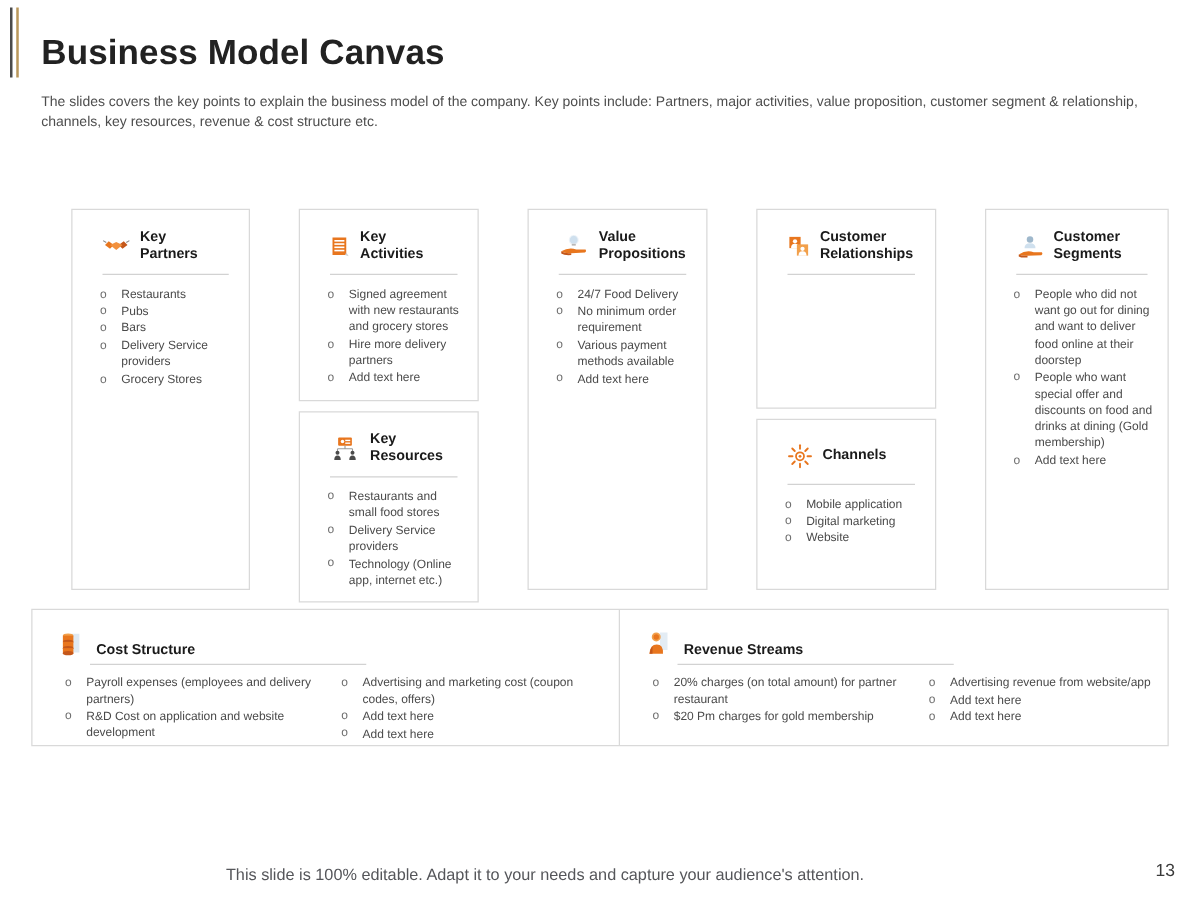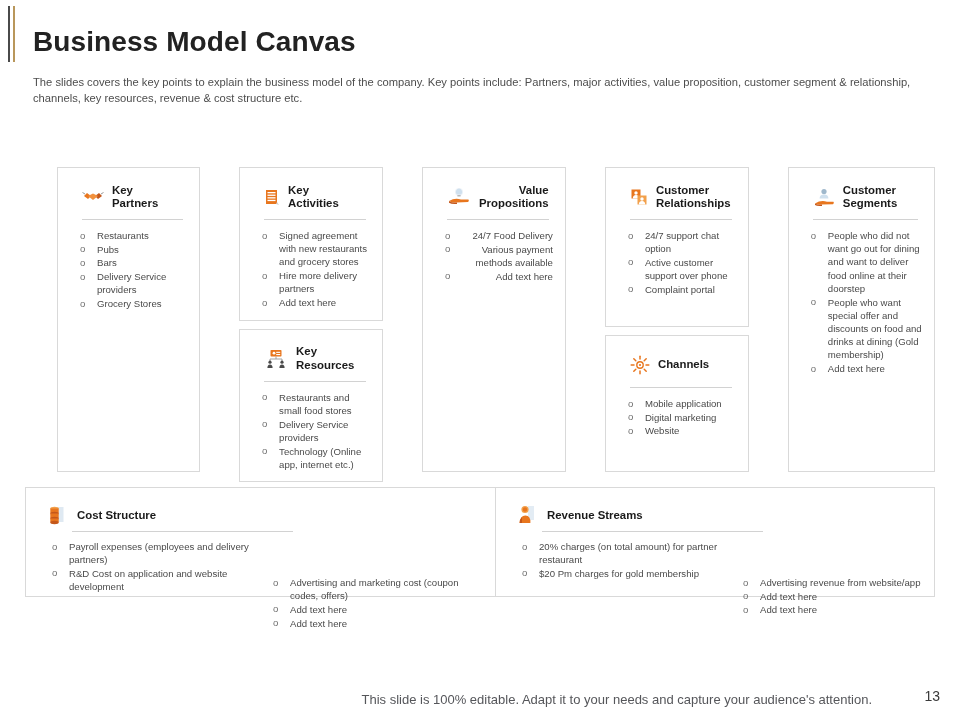--- a/index.html
+++ b/index.html
@@ -73,21 +73,21 @@
     gap: 7px;
   }
   .col {
     display: flex;
     flex-direction: column;
     gap: 8px;
     padding-left: 32px;
   }
   .col-partners   { width: 175px; }
   .col-activities { width: 176px; }
-  .col-value      { width: 176px; text-align: right; }
+  .col-value      { width: 176px; }
   .col-relations  { width: 176px; }
   .col-segments   { width: 180px; }
 
   .card {
     border: 1px solid #d9d9d9;
     background: #ffffff;
     box-sizing: border-box;
     padding: 14px 10px 10px 10px;
   }
   .card.grow { flex: 1 1 auto; }
@@ -146,50 +146,50 @@
     display: flex;
   }
   .bottom-half {
     flex: 1 1 50%;
     box-sizing: border-box;
     padding: 16px 12px 10px 12px;
   }
   .bottom-half.right { border-left: 1px solid #d9d9d9; }
   .bottom-head {
     display: flex;
-    align-items: center;
+    align-items: flex-end;
     gap: 9px;
     padding-left: 10px;
   }
   .bottom-title {
     font-size: 11.4px;
     font-weight: bold;
     color: #1a1a1a;
   }
   .bottom-rule {
     height: 1px;
     background: #d2d2d2;
     margin: 5px 190px 8px 34px;
   }
   .bottom-cols {
     display: flex;
     gap: 0;
     padding-left: 8px;
   }
   .bottom-cols ul.bullets { padding-left: 4px; }
   .bottom-cols .bcol-a { width: 215px; }
-  .bottom-cols .bcol-b { width: 210px; margin-top: 36px; }
+  .bottom-cols .bcol-b { width: 210px; }
 
   
   .footer-note {
     position: absolute;
     left: 0;
     top: 692px;
     width: 872px;
-    text-align: right;
+    text-align: center;
     font-size: 13px;
     color: #55565a;
   }
   .page-number {
     position: absolute;
     right: 20px;
     top: 688px;
     font-size: 14px;
     font-weight: normal;
     color: #3a3a3a;
@@ -290,20 +290,21 @@
           <rect x="10.4" y="9" width="3.2" height="1.5" fill="#b8b8b8"></rect>
           <path d="M2 15 Q8 11.5 14 13.5 L21.5 13.5 Q22.5 15 21 16 L10 16.5 Q5 17 2 15 Z" fill="#E8761E"></path>
           <path d="M2 15 Q5 17 10 16.5 L10 18 Q4.5 18.5 2 16.8 Z" fill="#C4571A"></path>
         </svg>
         <div class="card-title">Value
 Propositions</div>
       </div>
       <div class="rule"></div>
       <ul class="bullets">
         <li>24/7 Food Delivery</li>
+        <li>No minimum order requirement</li>
         <li>Various payment methods available</li>
         <li>Add text here</li>
       </ul>
     </div>
   </div>
 
   <div class="col col-relations">
     <div class="card" style="height:160px">
       <div class="card-head">
         <svg class="icon" width="18" height="18" viewBox="0 0 18 18">
@@ -311,25 +312,20 @@
           <circle cx="6" cy="5" r="1.7" fill="#ffffff"></circle>
           <path d="M2.8 10.5 Q2.8 7 6 7 Q9.2 7 9.2 10.5 Z" fill="#ffffff"></path>
           <rect x="7.5" y="7.5" width="9" height="9" fill="#F2A04B"></rect>
           <circle cx="12" cy="11" r="1.7" fill="#ffffff"></circle>
           <path d="M8.8 16.5 Q8.8 13 12 13 Q15.2 13 15.2 16.5 Z" fill="#ffffff"></path>
         </svg>
         <div class="card-title">Customer
 Relationships</div>
       </div>
       <div class="rule"></div>
-      <ul class="bullets">
-        <li>24/7 support chat option</li>
-        <li>Active customer support over phone</li>
-        <li>Complaint portal</li>
-      </ul>
     </div>
 
     <div class="card grow">
       <div class="card-head">
         <svg class="icon" width="20" height="20" viewBox="0 0 20 20">
           <circle cx="10" cy="10" r="3.2" fill="none" stroke="#E8761E" stroke-width="1.4"></circle>
           <circle cx="10" cy="10" r="1.1" fill="#E8761E"></circle>
           <g stroke="#E8761E" stroke-width="1.5" stroke-linecap="round">
             <line x1="10" y1="1.2" x2="10" y2="4"></line>
             <line x1="10" y1="16" x2="10" y2="18.8"></line>

